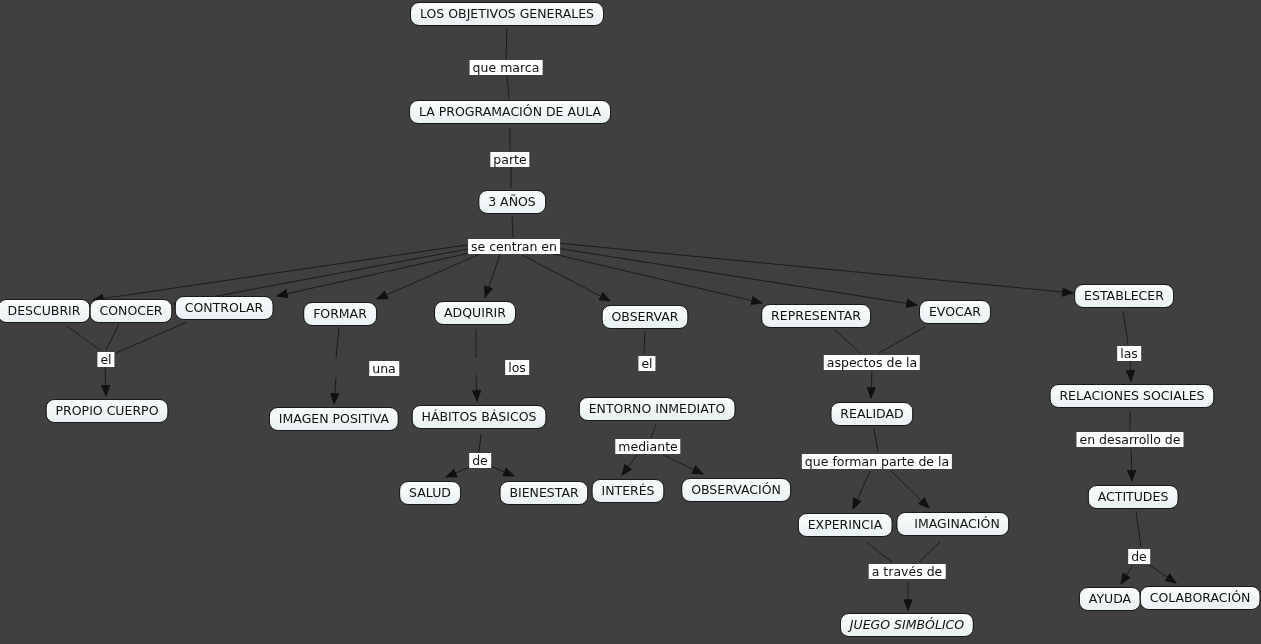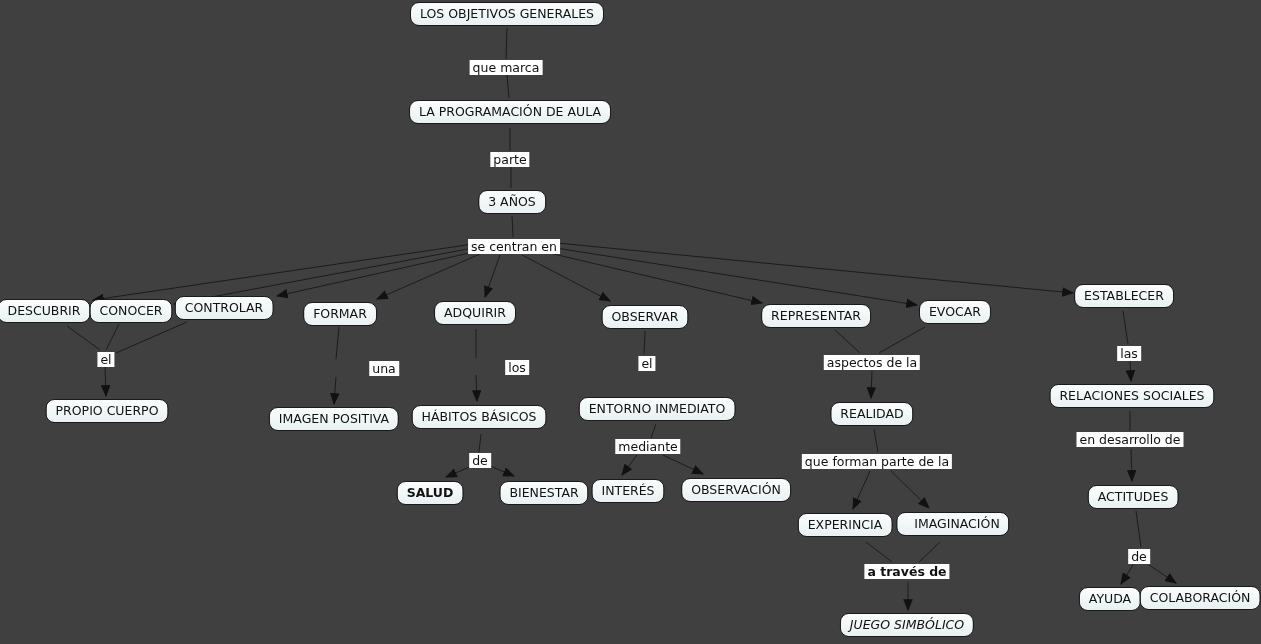--- a/index.html
+++ b/index.html
@@ -105,21 +105,21 @@
   <div class="node" style="left:224px;top:296px;">CONTROLAR</div>
   <div class="node" style="left:340px;top:302px;">FORMAR</div>
   <div class="node" style="left:475px;top:301px;">ADQUIRIR</div>
   <div class="node" style="left:645px;top:305px;">OBSERVAR</div>
   <div class="node" style="left:816px;top:304px;">REPRESENTAR</div>
   <div class="node" style="left:955px;top:300px;">EVOCAR</div>
   <div class="node" style="left:1124px;top:284px;">ESTABLECER</div>
   <div class="node" style="left:107px;top:399px;">PROPIO CUERPO</div>
   <div class="node" style="left:334px;top:407px;">IMAGEN POSITIVA</div>
   <div class="node" style="left:479px;top:405px;">HÁBITOS BÁSICOS</div>
-  <div class="node" style="left:430px;top:481px;font-weight:bold;">SALUD</div>
+  <div class="node" style="left:430px;top:481px;">SALUD</div>
   <div class="node" style="left:544px;top:481px;">BIENESTAR</div>
   <div class="node" style="left:657px;top:397px;">ENTORNO INMEDIATO</div>
   <div class="node" style="left:628px;top:479px;">INTERÉS</div>
   <div class="node" style="left:736px;top:478px;">OBSERVACIÓN</div>
   <div class="node" style="left:872px;top:402px;">REALIDAD</div>
   <div class="node" style="left:845px;top:513px;">EXPERINCIA</div>
   <div class="node" style="left:953px;top:512px;padding-left:17px;">IMAGINACIÓN</div>
   <div class="node" style="left:907px;top:613px;font-style:italic;">JUEGO SIMBÓLICO</div>
   <div class="node" style="left:1132px;top:384px;">RELACIONES SOCIALES</div>
   <div class="node" style="left:1133px;top:485px;">ACTITUDES</div>
@@ -130,18 +130,18 @@
   <div class="link-label" style="left:510px;top:152px;">parte</div>
   <div class="link-label" style="left:514px;top:239px;">se centran en</div>
   <div class="link-label" style="left:106px;top:352px;">el</div>
   <div class="link-label" style="left:336px;top:361px;margin-left:48px;">una</div>
   <div class="link-label" style="left:476px;top:360px;margin-left:41px;">los</div>
   <div class="link-label" style="left:480px;top:453px;">de</div>
   <div class="link-label" style="left:647px;top:356px;">el</div>
   <div class="link-label" style="left:648px;top:439px;">mediante</div>
   <div class="link-label" style="left:872px;top:355px;">aspectos de la</div>
   <div class="link-label" style="left:877px;top:454px;">que forman parte de la</div>
-  <div class="link-label" style="left:907px;top:564px;font-weight:bold;">a través de</div>
+  <div class="link-label" style="left:907px;top:564px;">a través de</div>
   <div class="link-label" style="left:1129px;top:346px;">las</div>
   <div class="link-label" style="left:1130px;top:432px;">en desarrollo de</div>
   <div class="link-label" style="left:1139px;top:549px;">de</div>
 
 </div>
 
 </body></html>

